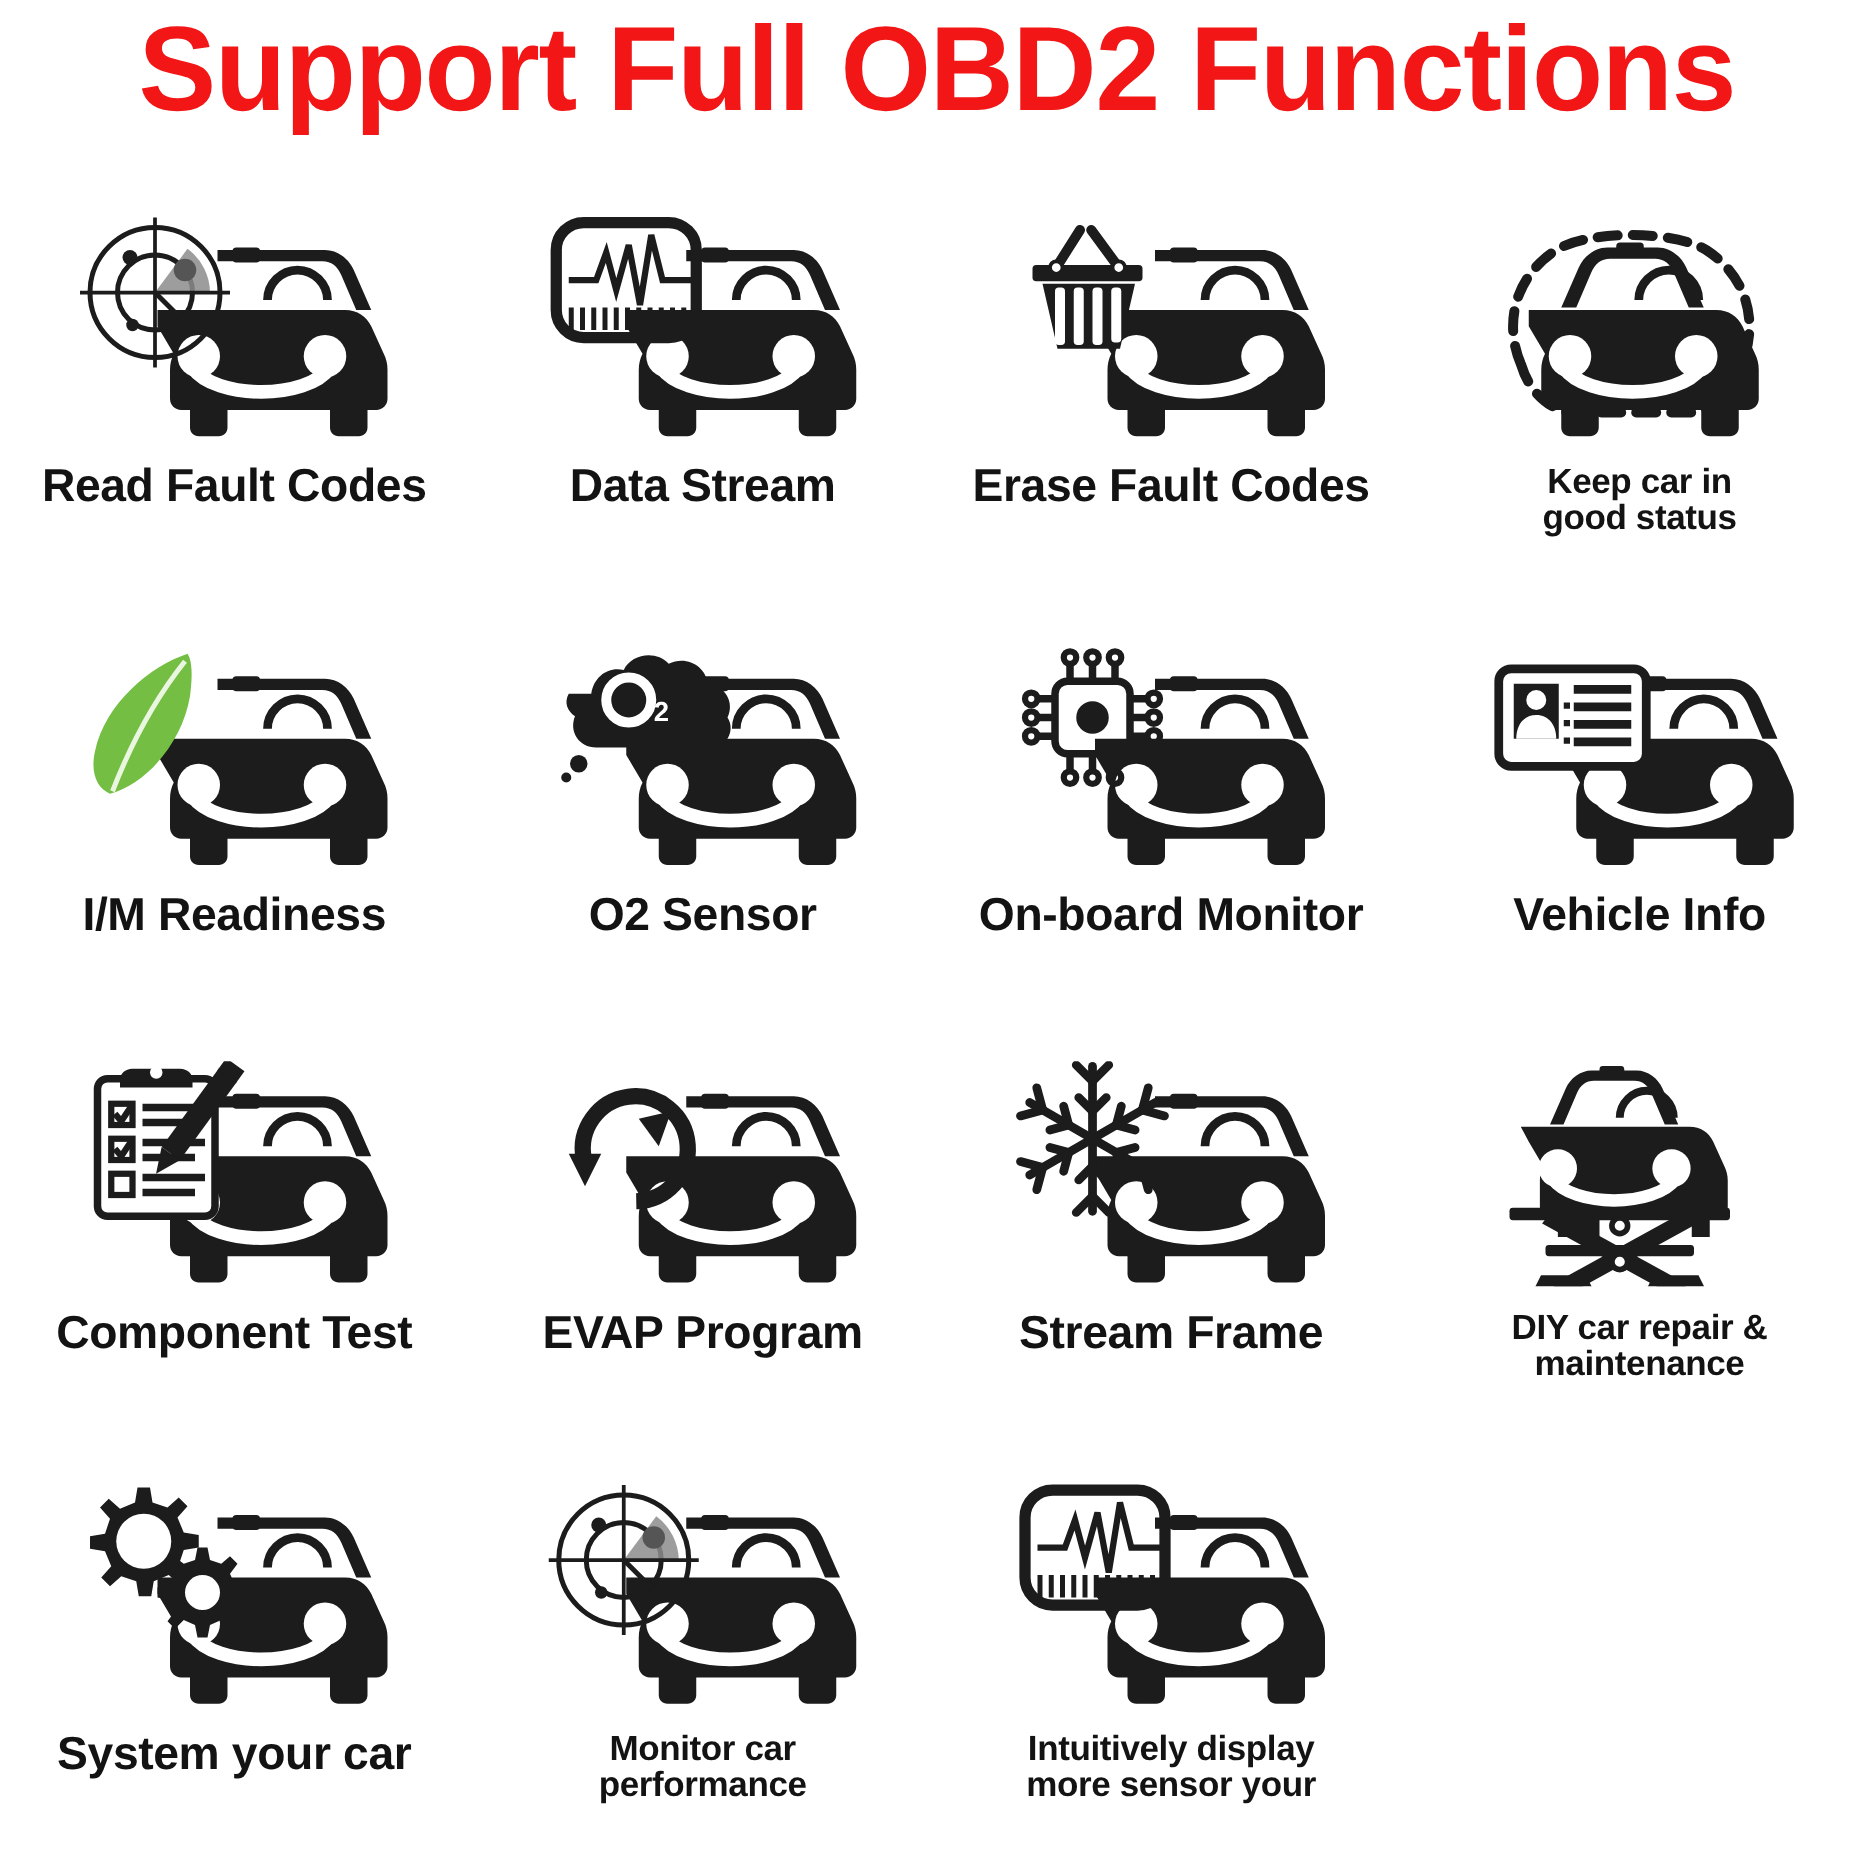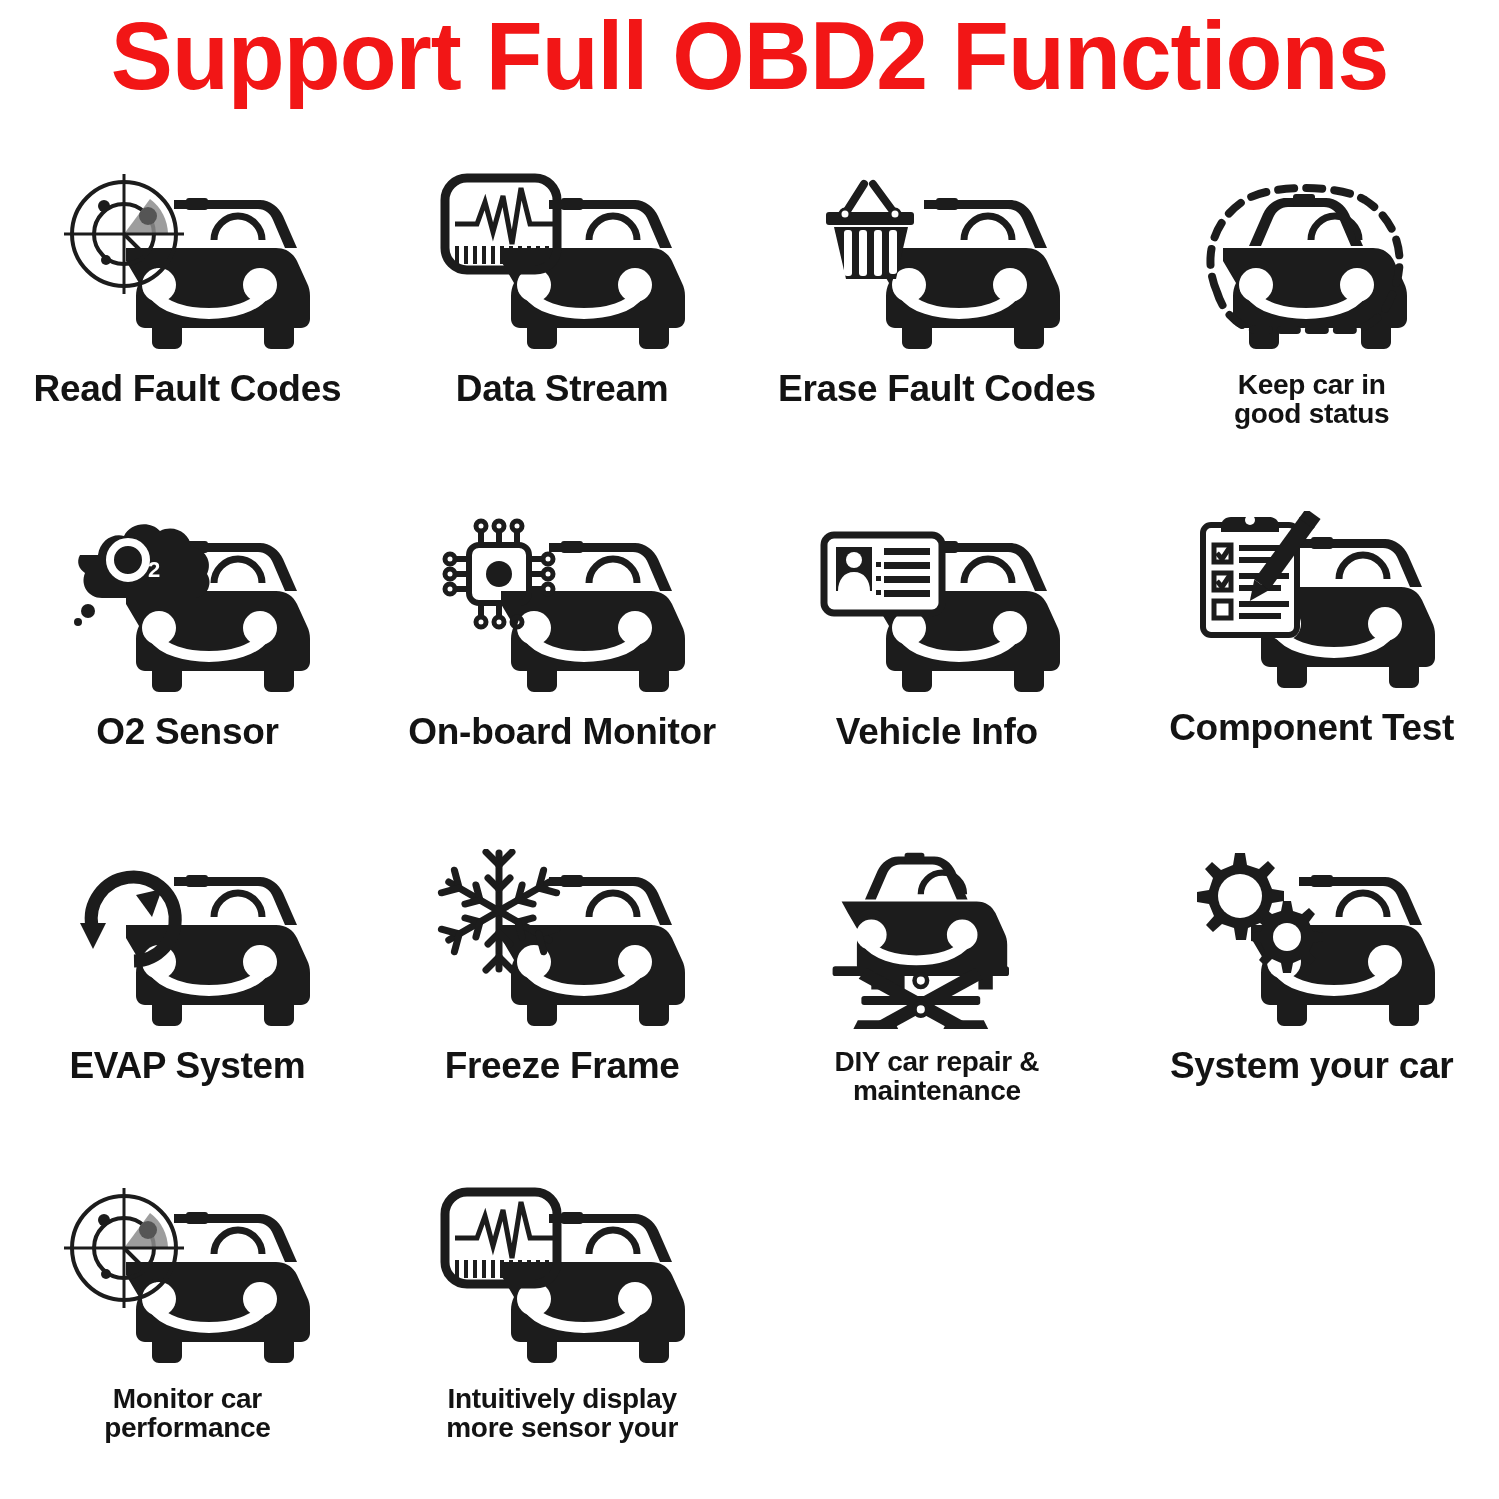--- a/index.html
+++ b/index.html
@@ -186,20 +186,40 @@
               <path d="M152 68c0-13 11-24 24-24s24 11 24 24" stroke="#1c1c1c" stroke-width="7" fill="none"></path>
             </g>
             <path d="M58 120 C44 88 52 50 86 28 C112 12 180 12 206 28 C240 50 248 88 234 120 C228 140 214 154 196 158 L96 158 C78 154 64 140 58 120 Z" fill="none" stroke="#1c1c1c" stroke-width="8" stroke-dasharray="16 12" stroke-linecap="round"></path>
           </g>
         </svg>
       </div>
       <div class="label two">Keep car in
 good status</div>
     </div>
 
+    <div class="cell r2">
+      <div class="iconwrap">
+        <svg width="250" height="180" viewBox="0 0 250 180">
+          <g fill="#1c1c1c">
+            <path d="M64 76h150c10 0 17 5 21 13l10 22c2 4 3 8 3 13v23c0 5-4 9-9 9h-7v14c0 4-3 7-7 7h-16c-4 0-7-3-7-7v-14h-82v14c0 4-3 7-7 7H97c-4 0-7-3-7-7v-14h-7c-5 0-9-4-9-9v-23c0-5 1-9 3-13l-13-22z"></path>
+            <circle cx="97" cy="113" r="17" fill="#fff"></circle>
+            <circle cx="198" cy="113" r="17" fill="#fff"></circle>
+            <path d="M92 122c18 26 92 26 110 0" stroke="#fff" stroke-width="11" fill="none" stroke-linecap="round"></path>
+            <path d="M112 28h86c10 0 19 7 23 16l14 32h-12l-12-28c-3-7-8-11-15-11h-84z"></path>
+            <rect x="124" y="26" width="22" height="12" rx="3"></rect>
+            <path d="M152 68c0-13 11-24 24-24s24 11 24 24" stroke="#1c1c1c" stroke-width="7" fill="none"></path>
+          </g>
+          <g>
+            <path d="M88 8 C58 18 22 48 14 86 C10 104 16 116 26 120 C56 112 84 78 90 42 C92 26 92 14 88 8 Z" fill="#74bf43"></path>
+            <path d="M86 14 C62 44 42 82 28 118" stroke="#eaf6df" stroke-width="4" fill="none"></path>
+          </g>
+        </svg>
+      </div>
+      <div class="label">I/M Readiness</div>
+    </div>
 
     <div class="cell r2">
       <div class="iconwrap">
         <svg width="250" height="180" viewBox="0 0 250 180">
           <g fill="#1c1c1c">
             <path d="M64 76h150c10 0 17 5 21 13l10 22c2 4 3 8 3 13v23c0 5-4 9-9 9h-7v14c0 4-3 7-7 7h-16c-4 0-7-3-7-7v-14h-82v14c0 4-3 7-7 7H97c-4 0-7-3-7-7v-14h-7c-5 0-9-4-9-9v-23c0-5 1-9 3-13l-13-22z"></path>
             <circle cx="97" cy="113" r="17" fill="#fff"></circle>
             <circle cx="198" cy="113" r="17" fill="#fff"></circle>
             <path d="M92 122c18 26 92 26 110 0" stroke="#fff" stroke-width="11" fill="none" stroke-linecap="round"></path>
             <path d="M112 28h86c10 0 19 7 23 16l14 32h-12l-12-28c-3-7-8-11-15-11h-84z"></path>
@@ -351,21 +371,21 @@
             <rect x="124" y="26" width="22" height="12" rx="3"></rect>
             <path d="M152 68c0-13 11-24 24-24s24 11 24 24" stroke="#1c1c1c" stroke-width="7" fill="none"></path>
           </g>
           <g fill="none" stroke="#1c1c1c" stroke-width="13" stroke-linecap="butt">
             <path d="M30 78 A42 42 0 1 1 72 112"></path>
           </g>
           <path d="M18 74 L44 74 L31 100 Z" fill="#1c1c1c"></path>
           <path d="M100 40 L74 46 L90 68 Z" fill="#1c1c1c"></path>
         </svg>
       </div>
-      <div class="label">EVAP System</div>
+      <div class="label">EVAP Program</div>
     </div>
 
     <div class="cell r3">
       <div class="iconwrap">
         <svg width="250" height="180" viewBox="0 0 250 180">
           <g fill="#1c1c1c">
             <path d="M64 76h150c10 0 17 5 21 13l10 22c2 4 3 8 3 13v23c0 5-4 9-9 9h-7v14c0 4-3 7-7 7h-16c-4 0-7-3-7-7v-14h-82v14c0 4-3 7-7 7H97c-4 0-7-3-7-7v-14h-7c-5 0-9-4-9-9v-23c0-5 1-9 3-13l-13-22z"></path>
             <circle cx="97" cy="113" r="17" fill="#fff"></circle>
             <circle cx="198" cy="113" r="17" fill="#fff"></circle>
             <path d="M92 122c18 26 92 26 110 0" stroke="#fff" stroke-width="11" fill="none" stroke-linecap="round"></path>
@@ -405,21 +425,21 @@
                   <line x1="0" y1="-22" x2="11" y2="-33"></line>
                 <line x1="0" y1="46" x2="-13" y2="59"></line>
                   <line x1="0" y1="46" x2="13" y2="59"></line>
                 <line x1="0" y1="22" x2="-11" y2="33"></line>
                   <line x1="0" y1="22" x2="11" y2="33"></line>
               </g>
             </g>
           </g>
         </svg>
       </div>
-      <div class="label">Freeze Frame</div>
+      <div class="label">Stream Frame</div>
     </div>
 
     <div class="cell r3">
       <div class="iconwrap">
         <svg width="250" height="180" viewBox="0 0 250 180">
           <g transform="translate(-28,-16) scale(0.9)">
             <g fill="#1c1c1c">
               <path d="M64 76h150c10 0 17 5 21 13l10 22c2 4 3 8 3 13v23c0 5-4 9-9 9h-7v18h-16v-18h-82v18H97v-18h-7c-5 0-9-4-9-9v-23c0-5 1-9 3-13l-13-22z"></path>
               <circle cx="97" cy="113" r="17" fill="#fff"></circle>
               <circle cx="198" cy="113" r="17" fill="#fff"></circle>

